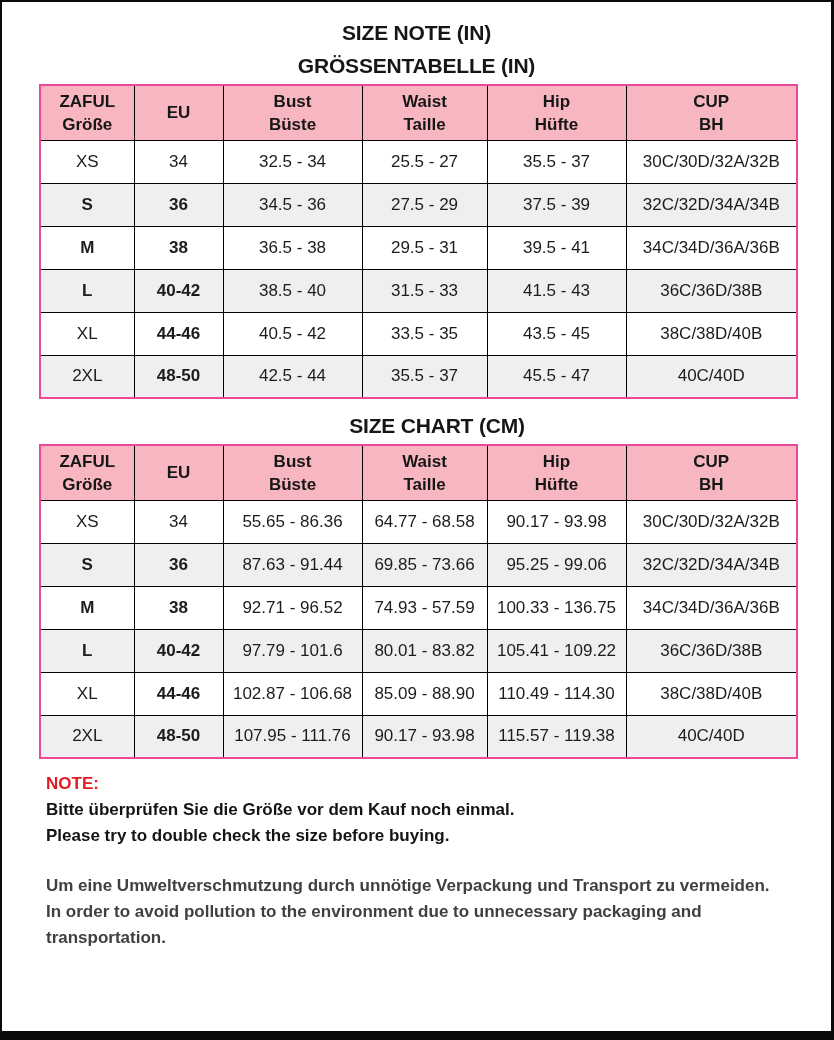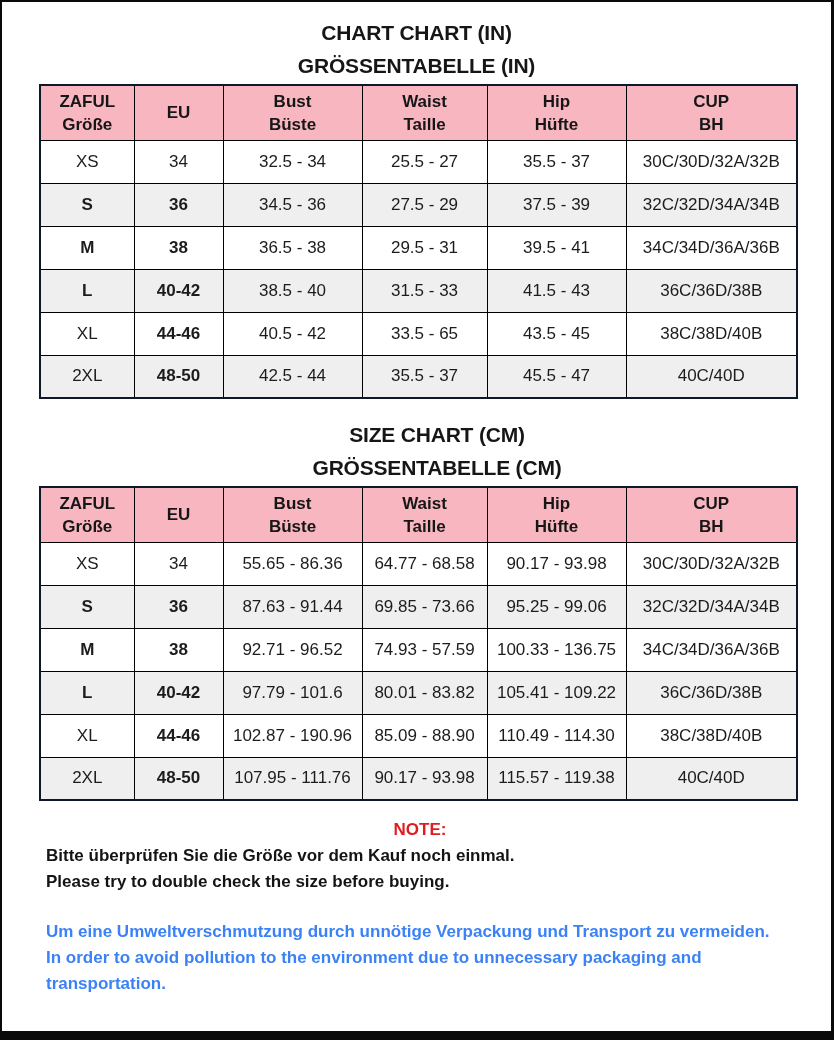--- a/index.html
+++ b/index.html
@@ -23,22 +23,22 @@
     font-size: 21px;
     font-weight: bold;
     line-height: 33px;
     letter-spacing: -0.2px;
     color: #161616;
   }
   table.size-table {
     table-layout: fixed;
     border-collapse: collapse;
     width: 757px;
-    margin: 2px 0 16px 37px;
-    border: 2px solid #0f172a;
+    margin: 2px 0 7px 37px;
+    border: 2px solid #ec4899;
   }
   table.size-table col.c-size  { width: 94px; }
   table.size-table col.c-eu    { width: 89px; }
   table.size-table col.c-bust  { width: 139px; }
   table.size-table col.c-waist { width: 125px; }
   table.size-table col.c-hip   { width: 139px; }
   table.size-table col.c-cup   { width: 171px; }
   table.size-table th, table.size-table td {
     border: 1px solid #000;
     text-align: center;
@@ -60,30 +60,30 @@
   table.size-table tr.shaded td { background: #EFEFEF; }
   table.size-table td.bold { font-weight: bold; }
   .notes {
     margin: 12px 0 0 44px;
     width: 748px;
     font-size: 17px;
     font-weight: bold;
     line-height: 26px;
     color: #141414;
   }
-  .note-label { color: #E21B22; text-align: center; }
+  .note-label { color: #E21B22; }
   .para-gap { margin-top: 26px; }
-  .eco-line { color: #3b82f6; }
+  .eco-line { color: #404040; }
   .eco-first { margin-top: 24px; }
 </style>
 </head>
 <body>
 
 <div class="title-block first">
-  <div class="chart-title">CHART CHART (IN)</div>
+  <div class="chart-title">SIZE NOTE (IN)</div>
   <div class="chart-subtitle">GRÖSSENTABELLE (IN)</div>
 </div>
 
 <table class="size-table">
   <colgroup>
     <col class="c-size">
       <col class="c-eu">
       <col class="c-bust">
       <col class="c-waist">
       <col class="c-hip">
@@ -146,38 +146,37 @@
         <td class="bold">40-42</td>
         <td>38.5 - 40</td>
         <td>31.5 - 33</td>
         <td>41.5 - 43</td>
         <td>36C/36D/38B</td>
       </tr>
       <tr>
         <td>XL</td>
         <td class="bold">44-46</td>
         <td>40.5 - 42</td>
-        <td>33.5 - 65</td>
+        <td>33.5 - 35</td>
         <td>43.5 - 45</td>
         <td>38C/38D/40B</td>
       </tr>
       <tr class="shaded">
         <td>2XL</td>
         <td class="bold">48-50</td>
         <td>42.5 - 44</td>
         <td>35.5 - 37</td>
         <td>45.5 - 47</td>
         <td>40C/40D</td>
       </tr>
     </tbody>
 </table>
 
 <div class="title-block second">
   <div class="chart-title">SIZE CHART (CM)</div>
-  <div class="chart-subtitle">GRÖSSENTABELLE (CM)</div>
 </div>
 
 <table class="size-table">
   <colgroup>
     <col class="c-size">
       <col class="c-eu">
       <col class="c-bust">
       <col class="c-waist">
       <col class="c-hip">
       <col class="c-cup">
@@ -238,21 +237,21 @@
         <td class="bold">L</td>
         <td class="bold">40-42</td>
         <td>97.79 - 101.6</td>
         <td>80.01 - 83.82</td>
         <td>105.41 - 109.22</td>
         <td>36C/36D/38B</td>
       </tr>
       <tr>
         <td>XL</td>
         <td class="bold">44-46</td>
-        <td>102.87 - 190.96</td>
+        <td>102.87 - 106.68</td>
         <td>85.09 - 88.90</td>
         <td>110.49 - 114.30</td>
         <td>38C/38D/40B</td>
       </tr>
       <tr class="shaded">
         <td>2XL</td>
         <td class="bold">48-50</td>
         <td>107.95 - 111.76</td>
         <td>90.17 - 93.98</td>
         <td>115.57 - 119.38</td>

